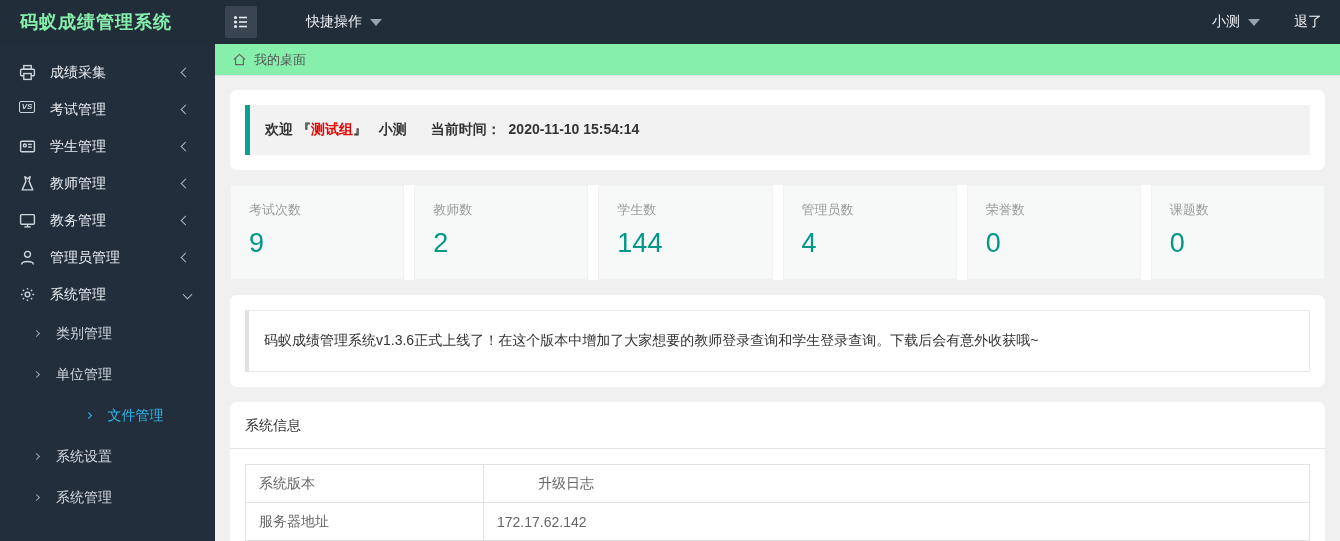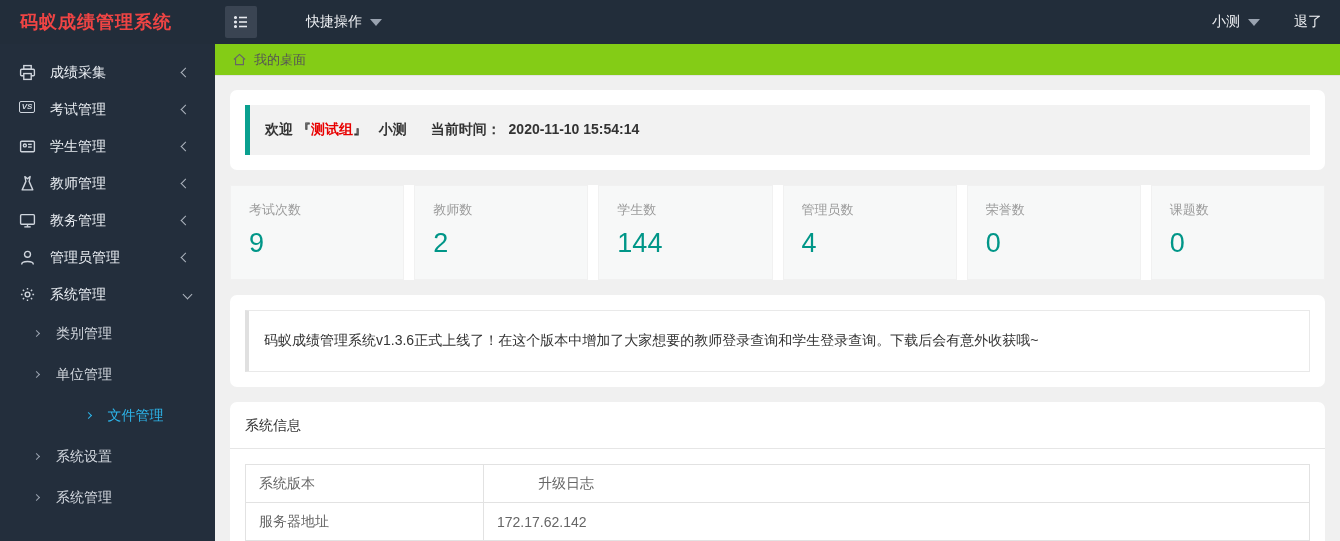--- a/index.html
+++ b/index.html
@@ -2,21 +2,21 @@
 <html><head>
 <meta charset="utf-8">
 <style>
   * { margin:0; padding:0; box-sizing:border-box; }
   html,body { width:1340px; height:541px; overflow:hidden;
     font-family:"Liberation Sans","DejaVu Sans",sans-serif; background:#f0f0f0; }
 
   
   .topbar { display:flex; align-items:center; height:44px; background:#222d3a; color:#fff; }
   .logo { width:215px; flex:0 0 215px; font-size:18px; font-weight:bold; padding-left:20px;
-    letter-spacing:1px; color:#ef4444; }
+    letter-spacing:1px; color:#86efac; }
   .menu-toggle { width:32px; height:32px; margin-left:10px; background:#3a4452; border-radius:2px;
     display:flex; align-items:center; justify-content:center; cursor:pointer; }
   .quick-action { display:flex; align-items:center; margin-left:49px; font-size:14px; color:#f0f2f5; cursor:pointer; }
   .caret-down { width:0; height:0; border-left:6px solid transparent; border-right:6px solid transparent;
     border-top:7px solid #9aa3b0; margin-left:8px; }
   .top-spacer { flex:1; }
   .top-right { display:flex; align-items:center; margin-right:18px; font-size:14px; color:#f0f2f5; }
   .user-drop { display:flex; align-items:center; cursor:pointer; }
   .logout { margin-left:34px; cursor:pointer; }
 
@@ -40,21 +40,21 @@
   .sub-item { display:flex; align-items:center; height:41px; padding-left:34px; font-size:14px;
     color:#d2d7de; cursor:pointer; }
   .sub-arrow { width:5px; height:5px; border-top:1.5px solid #9aa3b0; border-right:1.5px solid #9aa3b0;
     transform:rotate(45deg); margin-right:17px; }
   .sub-item.active { color:#2db5ea;justify-content:center; }
   .sub-item.active .sub-arrow { border-color:#2db5ea; }
 
   
   .main { flex:1; background:#f0f0f0; overflow:hidden; }
   .breadcrumb { height:32px; display:flex; align-items:center; padding-left:17px;
-    background:#84cc16; border-bottom:1px solid #e2e2e2; font-size:13px; color:#555; }
+    background:#86efac; border-bottom:1px solid #e2e2e2; font-size:13px; color:#555; }
   .breadcrumb .icon { margin-right:7px; display:flex; }
   .content { padding:14px 15px; }
   .panel { background:#fff; border-radius:7px; margin-bottom:15px; }
 
   
   .panel.welcome { padding:15px; }
   .alert { background:#f2f2f2; border-left:5px solid #0aa08f; padding:16px 15px;
     font-size:14px; font-weight:bold; color:#333; }
   .alert .red { color:#e80000; }
   .alert .uname { margin-left:8px; }

